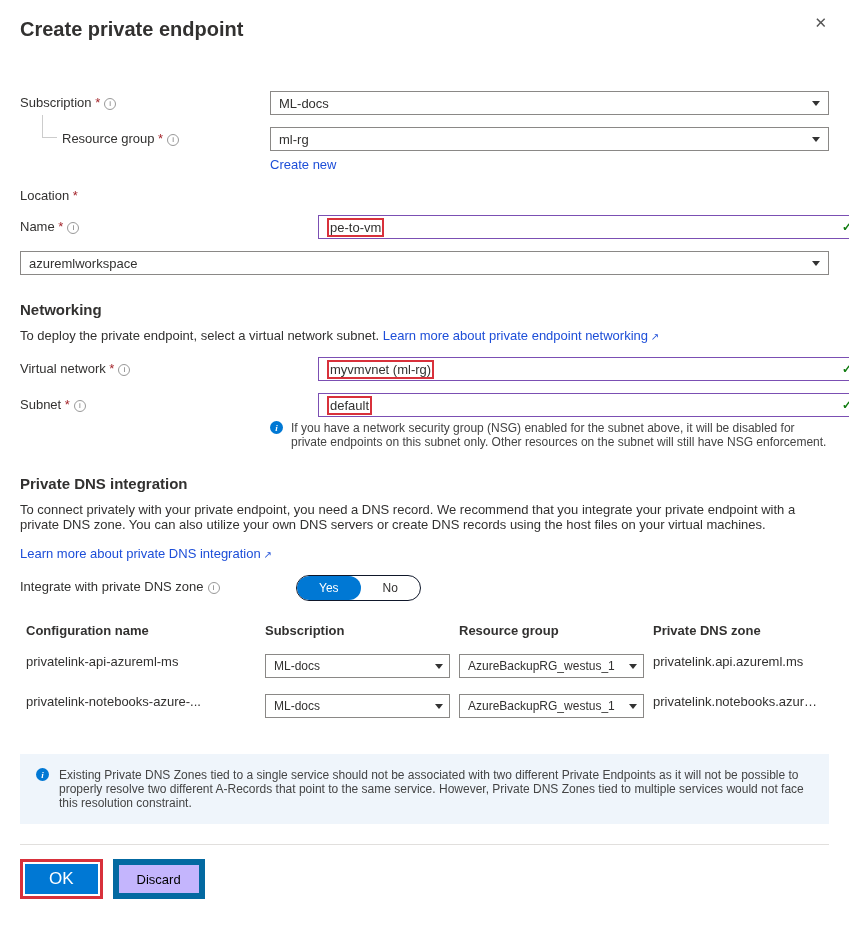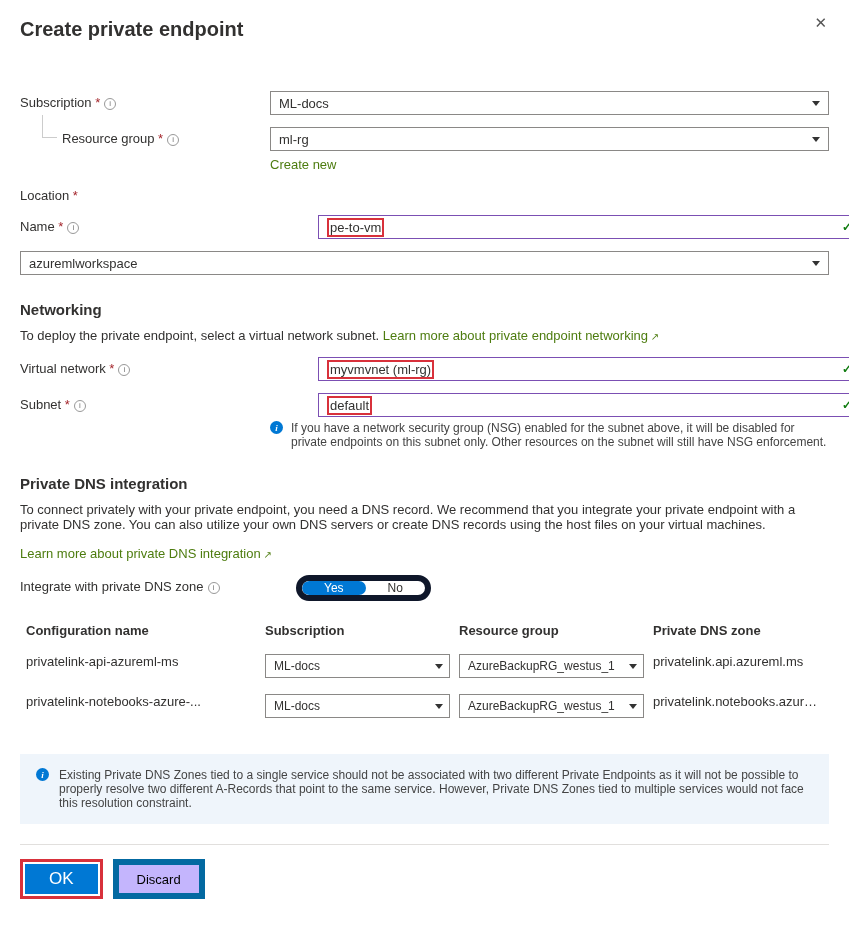--- a/index.html
+++ b/index.html
@@ -35,34 +35,34 @@
   .select-box::after {
     content:""; position:absolute; right:8px; top:9px;
     border-left:4px solid transparent; border-right:4px solid transparent;
     border-top:5px solid #333;
   }
   .select-box.validated { border-color:#7b4fb3;margin-left:48px; }
   .select-box.validated::before {
     content:"✓"; position:absolute; right:24px; color:#107c10; font-weight:bold; font-size:12px;
   }
   .select-box.no-chevron::after { display:none; }
-  .link { color:#4d7c0f; cursor:pointer; font-size:13px; }
+  .link { color:#1d4ed8; cursor:pointer; font-size:13px; }
   .link-ext::after { content:" ↗"; font-size:10px; }
   .smalllink { margin-top:6px; display:inline-block; }
   h2 { font-size:15px; font-weight:600; margin:26px 0 10px 0; }
   p.desc { margin:0 0 14px 0; font-size:13px; }
   .hl { border:2px solid #d8313b; display:inline-block; padding:0 1px; margin:-2px 0; }
   .note { display:flex; gap:8px; font-size:12px; color:#444; margin-top:4px; }
   .blue-i {
     width:13px; height:13px; border-radius:50%; background:#0078d4; color:#fff;
     font-size:9px; display:inline-flex; align-items:center; justify-content:center; flex:none;
     font-style:italic; font-weight:bold; font-family:Georgia,serif;
   }
   .toggle {
-    display:inline-flex; border:6px solid #0f172a; border-radius:14px; overflow:hidden;
+    display:inline-flex; border:1px solid #0f172a; border-radius:14px; overflow:hidden;
     height:26px; vertical-align:middle;
   }
   .toggle span {
     padding:0 22px; display:flex; align-items:center; font-size:12px; cursor:pointer;
   }
   .toggle .on { background:#0078d4; color:#fff; border-radius:14px; }
   .table { margin-top:14px; }
   .table .thead, .table .trow { display:flex; gap:9px; padding:8px 6px; }
   .table .thead { font-weight:600; border-bottom:0; }
   .table .c1{width:230px;} .table .c2{width:185px;} .table .c3{width:185px;} .table .c4{flex:1;}

